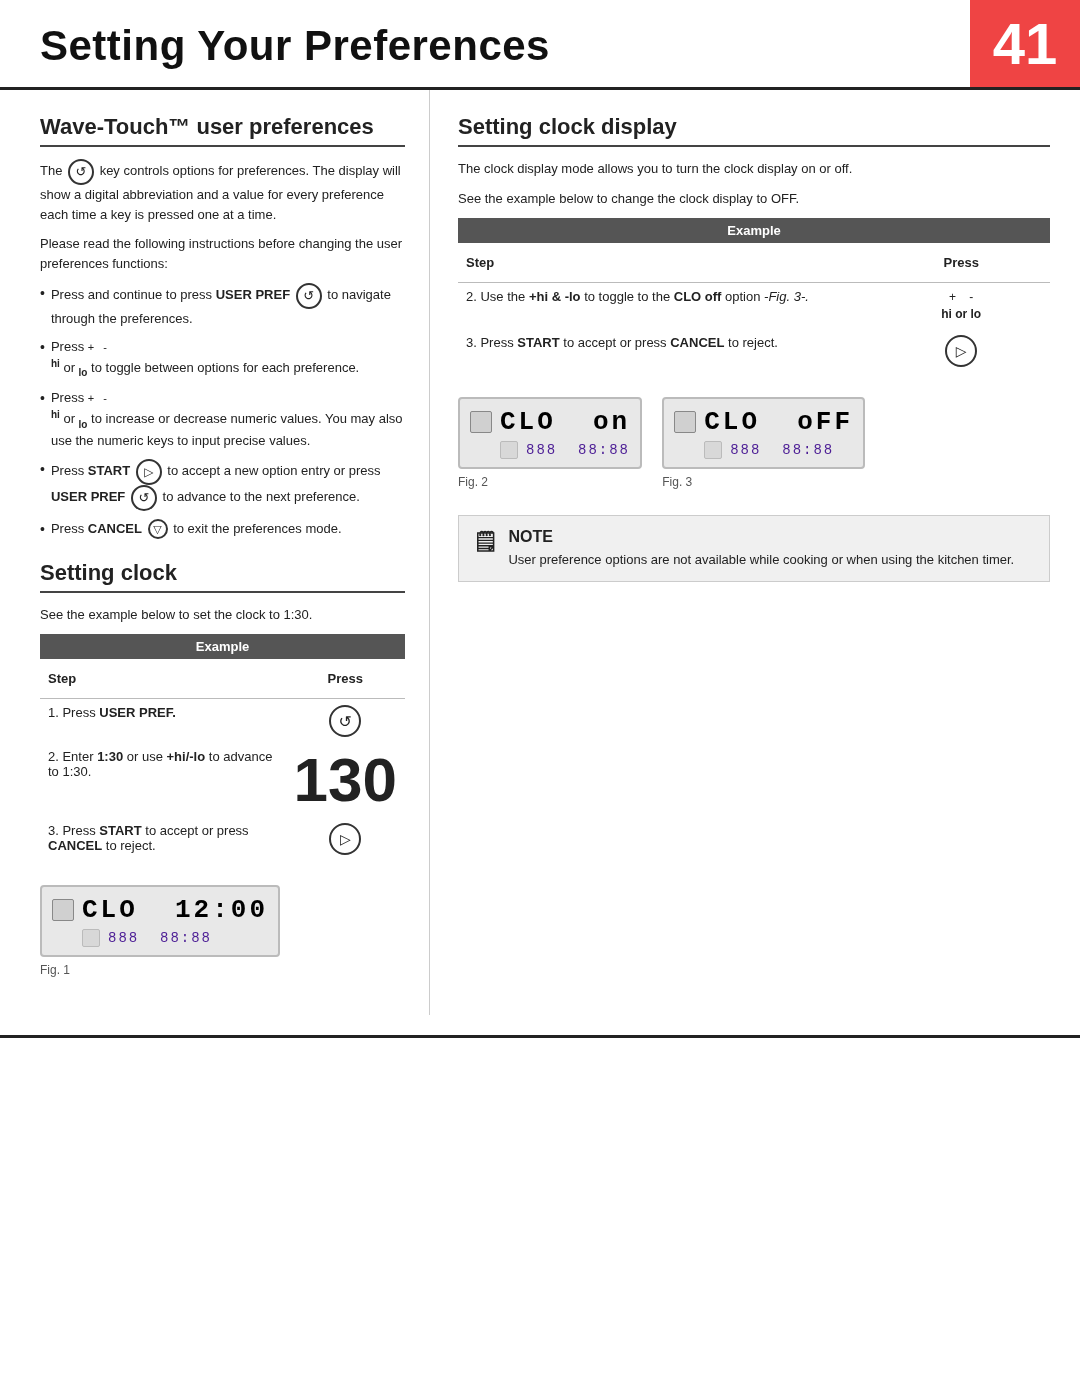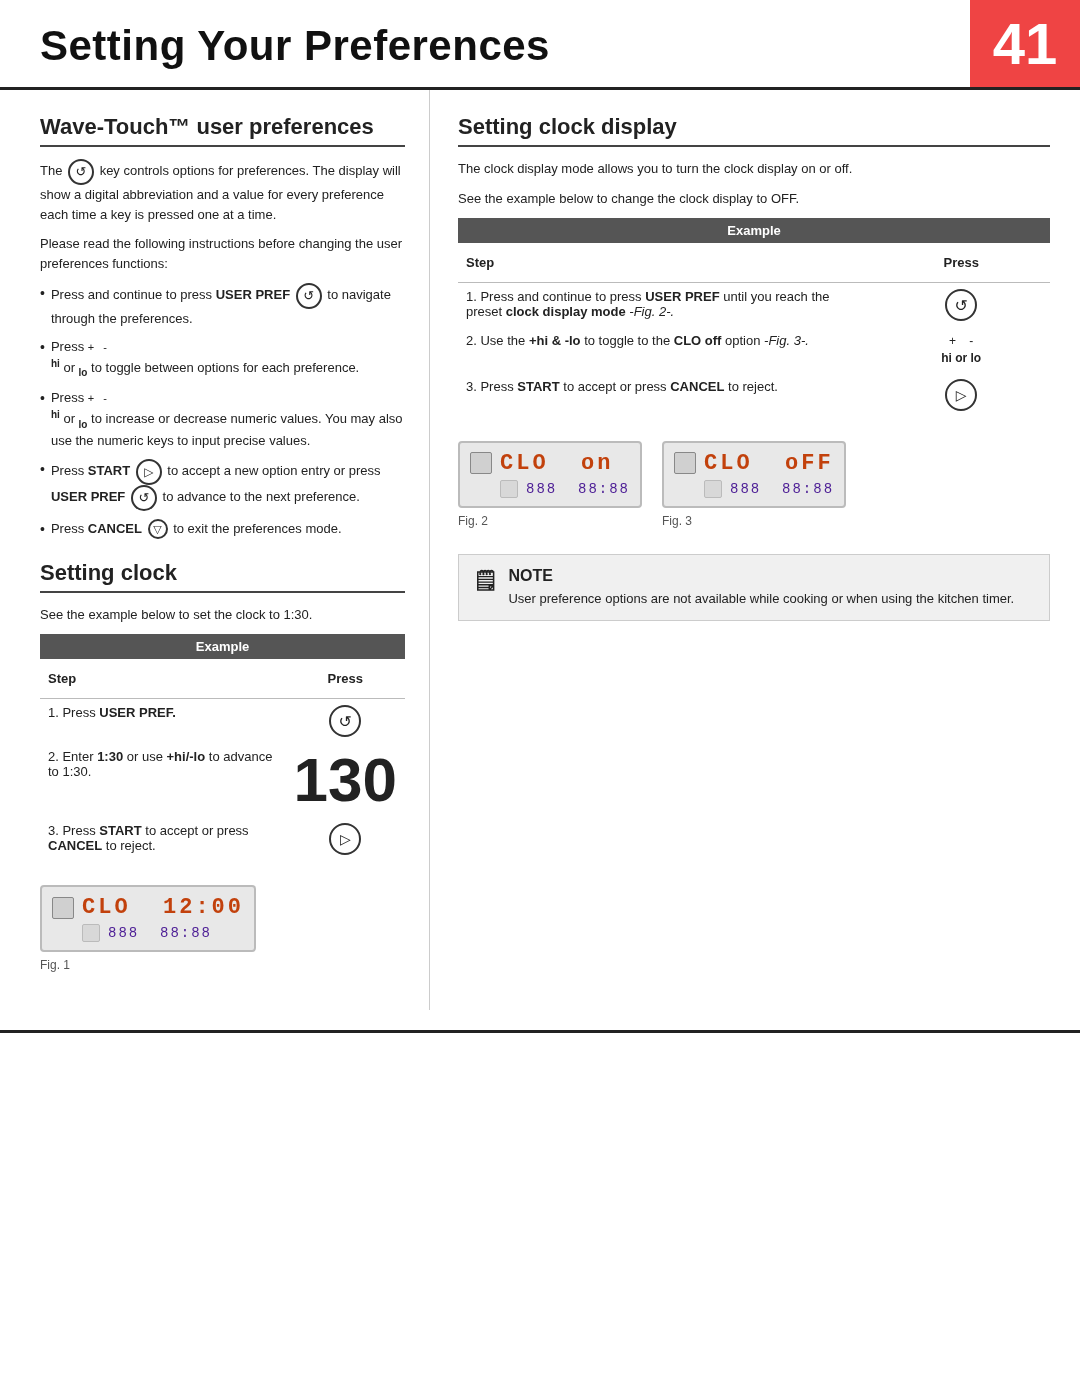--- a/index.html
+++ b/index.html
@@ -180,24 +180,24 @@
     }
     .display-icon-small {
       width: 22px;
       height: 22px;
       border: 1.5px solid #888;
       border-radius: 2px;
       background: #d0d0d0;
     }
     .display-text-main {
       font-family: 'Courier New', monospace;
-      font-size: 22px;
+      font-size: 26px;
       font-weight: bold;
       letter-spacing: 3px;
-      color: #c2410c;
+      color: #000000;
     }
     .display-text-sub {
       font-family: 'Courier New', monospace;
       font-size: 14px;
       color: #4c1d95;
       letter-spacing: 2px;
     }
     .display-row-sub {
       display: flex;
       align-items: center;
@@ -429,26 +429,20 @@
     <table class="example-table">
       <tbody>
           <tr class="header-row">
         <td colspan="2">Example</td>
       </tr>
       <tr class="subheader-row">
         <td class="step-col">Step</td>
         <td class="press-col">Press</td>
       </tr>
       <tr class="data-row">
-        <td>1. Press and continue to press <b>USER PREF</b> until you reach the preset <b>clock display mode</b> <em>-Fig. 2-.</em></td>
-        <td>
-          <span class="press-upref">↺</span>
-        </td>
-      </tr>
-      <tr class="data-row">
         <td>2. Use the <b>+hi &amp; -lo</b> to toggle to the <b>CLO off</b> option <em>-Fig. 3-.</em></td>
         <td>
           <div class="press-hilo">
             <div class="pm">+ &nbsp;&nbsp; -</div>
             <div class="hl">hi or lo</div>
           </div>
         </td>
       </tr>
       <tr class="data-row">
         <td>3. Press <b>START</b> to accept or press <b>CANCEL</b> to reject.</td>

